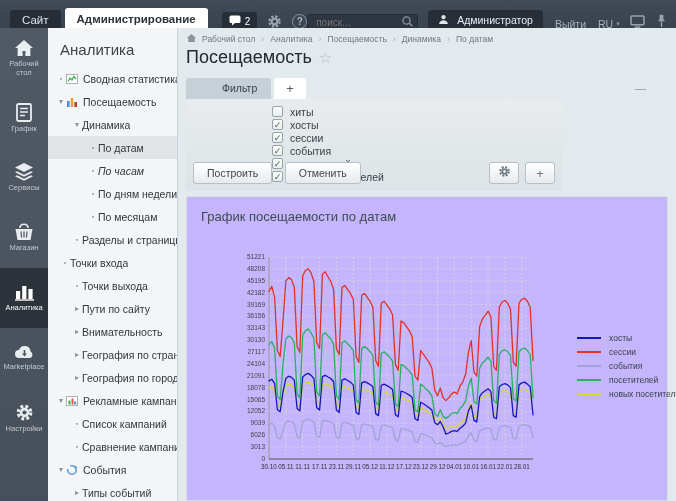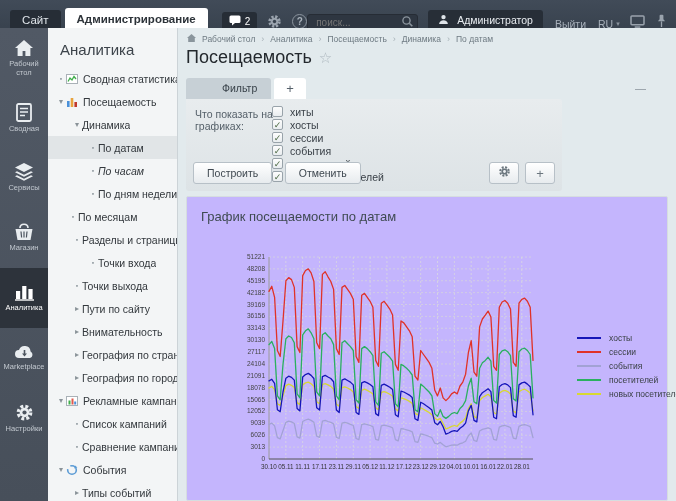--- a/index.html
+++ b/index.html
@@ -173,21 +173,21 @@
       </div>
       <div class="ritem">
         <span>
           <svg width="16" height="19" viewBox="0 0 16 19">
             <rect x="1" y="1" width="14" height="17" rx="1.5" fill="none" stroke="#e9edf0" stroke-width="1.8"></rect>
             <line x1="4" y1="5.5" x2="12" y2="5.5" stroke="#e9edf0" stroke-width="1.5"></line>
             <line x1="4" y1="9" x2="12" y2="9" stroke="#e9edf0" stroke-width="1.5"></line>
             <line x1="4" y1="12.5" x2="9" y2="12.5" stroke="#e9edf0" stroke-width="1.5"></line>
           </svg>
         </span>
-        <span class="rlabel">Сводная</span>
+        <span class="rlabel">График</span>
       </div>
       <div class="ritem">
         <span>
           <svg width="20" height="18" viewBox="0 0 20 18">
             <path d="M10 0l9 4.5-9 4.5-9-4.5z" fill="#e9edf0"></path>
             <path d="M3 8.2L1 9.2l9 4.5 9-4.5-2-1L10 11.7z" fill="#e9edf0"></path>
             <path d="M3 12.2l-2 1 9 4.5 9-4.5-2-1L10 15.7z" fill="#e9edf0"></path>
           </svg>
         </span>
         <span class="rlabel">Сервисы</span>
@@ -270,29 +270,29 @@
           <span class="mlabel">По датам</span>
         </div>
         <div class="mitem" style="padding-left: 40px; font-style: italic;">
           <span class="marker sq">▪</span>
           <span class="mlabel">По часам</span>
         </div>
         <div class="mitem" style="padding-left: 40px;">
           <span class="marker sq">▪</span>
           <span class="mlabel">По дням недели</span>
         </div>
-        <div class="mitem" style="padding-left: 20px;">
+        <div class="mitem" style="padding-left: 40px;">
           <span class="marker sq">▪</span>
           <span class="mlabel">По месяцам</span>
         </div>
         <div class="mitem" style="padding-left: 24px;">
           <span class="marker sq">▪</span>
           <span class="mlabel">Разделы и страницы</span>
         </div>
-        <div class="mitem" style="padding-left: 40px;">
+        <div class="mitem" style="padding-left: 12px;">
           <span class="marker sq">▪</span>
           <span class="mlabel">Точки входа</span>
         </div>
         <div class="mitem" style="padding-left: 24px;">
           <span class="marker sq">▪</span>
           <span class="mlabel">Точки выхода</span>
         </div>
         <div class="mitem" style="padding-left: 24px;">
           <span class="marker">▸</span>
           <span class="mlabel">Пути по сайту</span>
@@ -367,21 +367,20 @@
       <span class="star">☆</span>
     </h1>
 
     <div class="tabsrow">
       <div class="ftab active">Фильтр</div>
       <div class="ftab add">+</div>
       <span class="collapse">—</span>
     </div>
 
     <section class="fpanel">
-      <div class="flabel">Что показать на графиках:</div>
       <div class="cbcol">
           <div class="cbrow">
             <span class="cb"></span>
             <span>хиты</span>
           </div>
           <div class="cbrow">
             <span class="cb">✓</span>
             <span>хосты</span>
           </div>
           <div class="cbrow">

